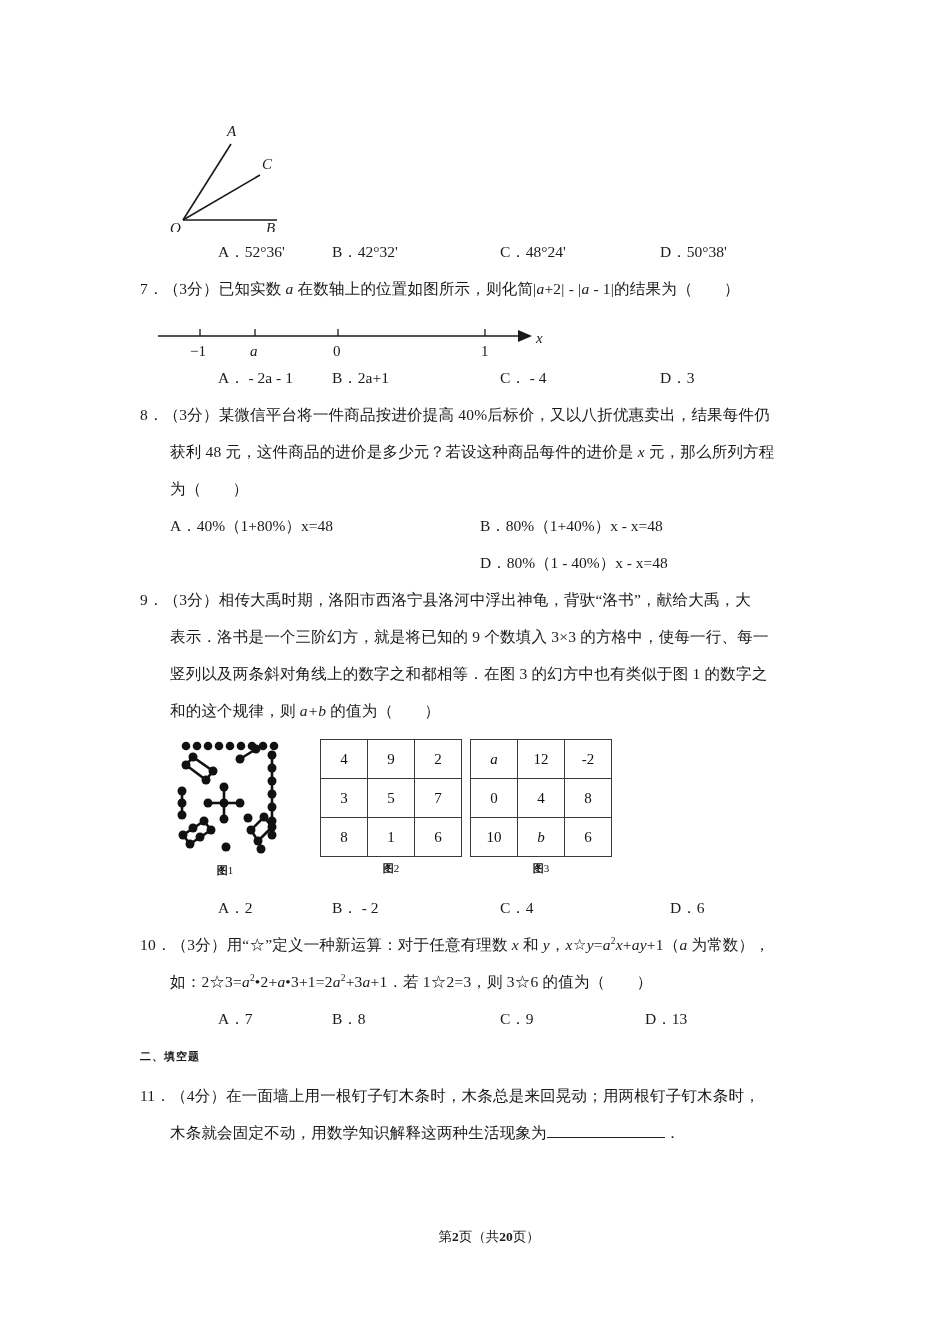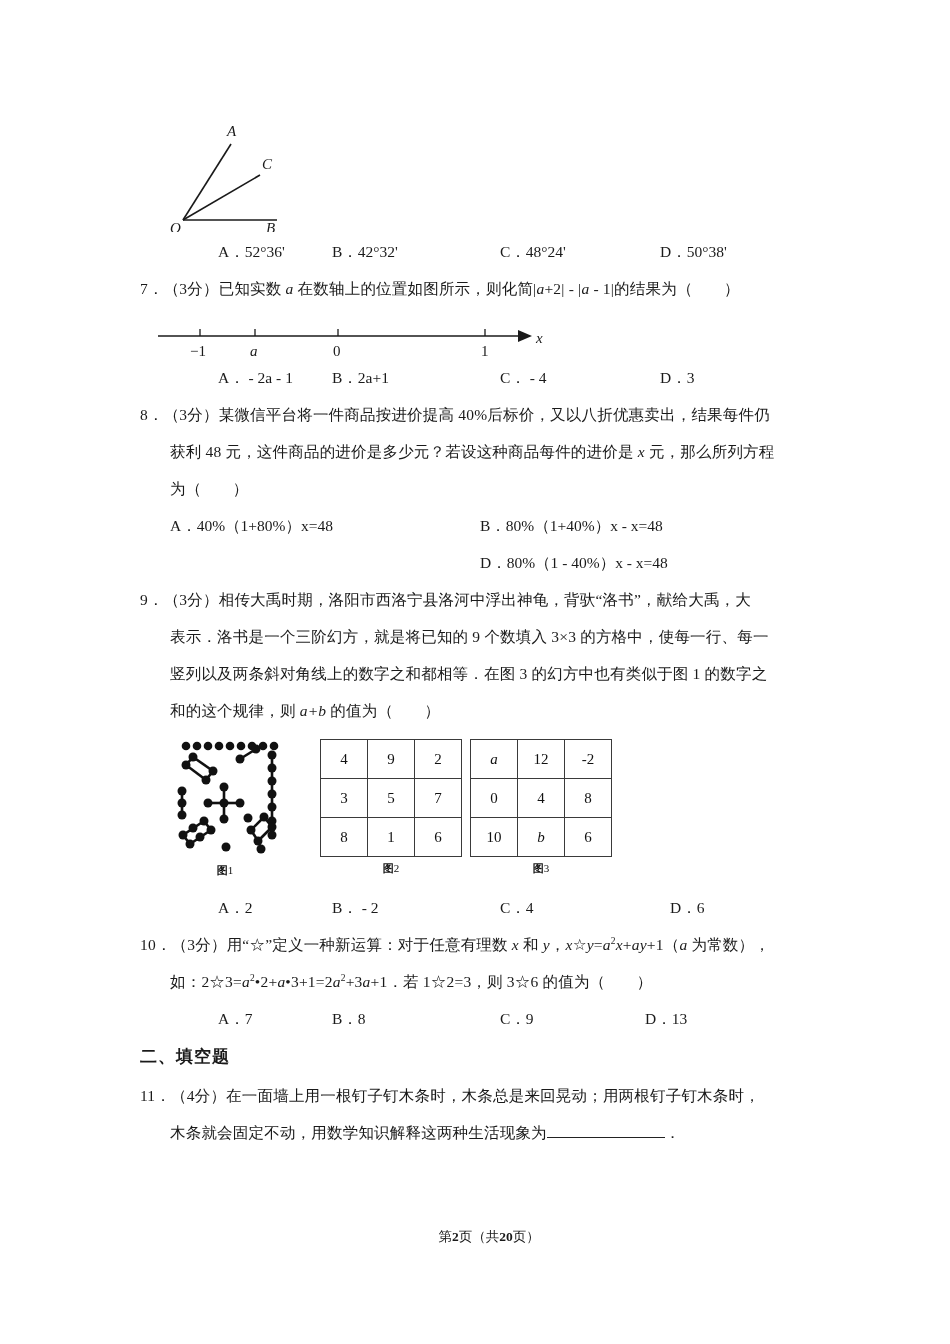--- a/index.html
+++ b/index.html
@@ -108,23 +108,23 @@
     text-align: center;
     vertical-align: middle;
     font-size: 15px;
     font-family: "Liberation Serif", serif;
     color: #111;
   }
   table.grid td.ital { font-style: italic; }
 
   
   .section-head {
-    font-family: Liberation Sans, sans-serif;
+    font-family: Liberation Mono, monospace;
     font-weight: bold;
-    font-size: 17px;
+    font-size: 11px;
     line-height: 40px;
     letter-spacing: 1px;
   }
 
   
   .blank {
     display: inline-block;
     width: 118px;
     border-bottom: 1px solid #222;
     height: 14px;

